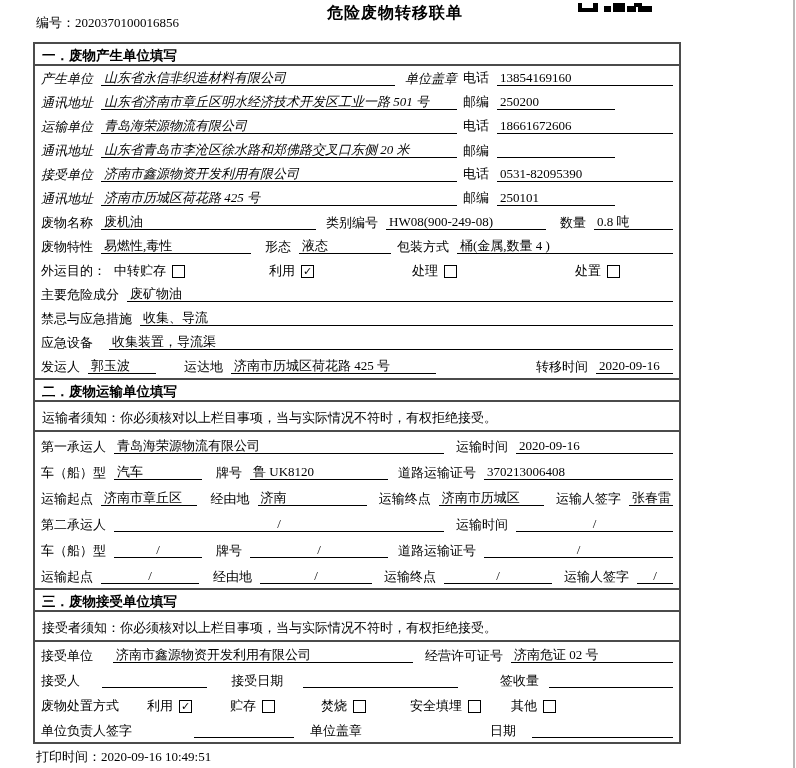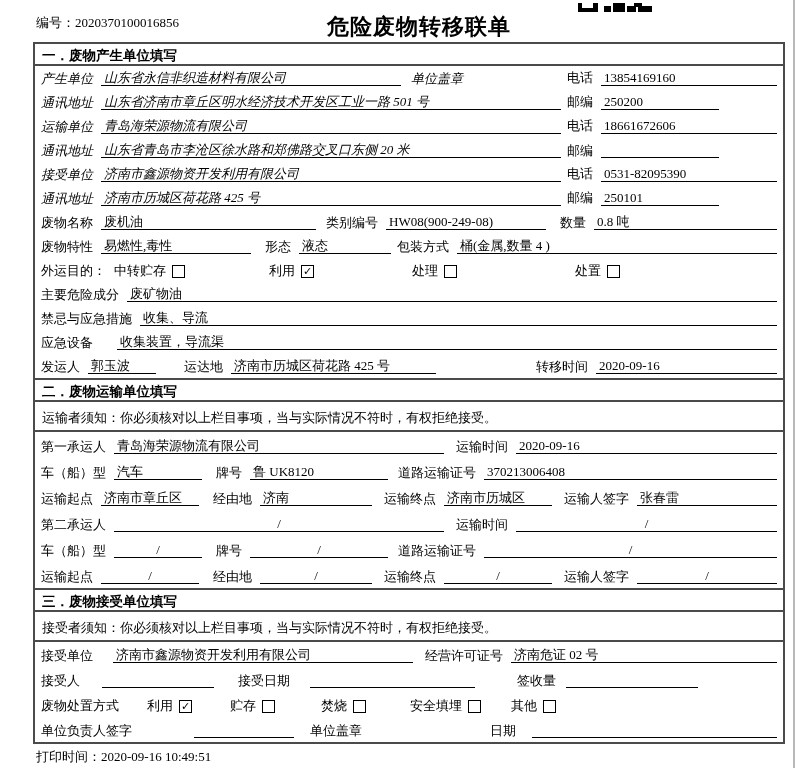--- a/index.html
+++ b/index.html
@@ -5,27 +5,27 @@
   html,body{margin:0;padding:0;background:#fff;}
   body{
     width:796px;height:768px;position:relative;overflow:hidden;
     font-family:"Liberation Serif","DejaVu Serif",serif;
     font-size:13px;color:#000;
   }
   
   .hdr{position:relative;height:58px;}
   .serial{position:absolute;left:36px;top:14px;white-space:nowrap;}
   .title{
-    position:absolute;left:327px;top:12px;font-size:22px;font-weight:bold;
+    position:absolute;left:327px;top:3px;font-size:16px;font-weight:bold;
     font-family:"Liberation Sans","DejaVu Sans",sans-serif;letter-spacing:1px;white-space:nowrap;
   }
   .qr{position:absolute;left:578px;top:0;}
   .page-edge{position:absolute;right:1px;top:0;width:2px;height:768px;background:#b9b9b9;}
   
-  .tbl{position:absolute;left:33px;top:42px;width:752px;border:2px solid #4b4b4b;box-sizing:border-box;background:#fff;}
+  .tbl{position:absolute;left:33px;top:42px;width:648px;border:2px solid #4b4b4b;box-sizing:border-box;background:#fff;}
   .sec{box-sizing:border-box;}
   .sec + .sec{border-top:2px solid #4b4b4b;}
   .sec-h{
     height:22px;box-sizing:border-box;padding:3px 7px 0 7px;
     font-family:"Liberation Sans","DejaVu Sans",sans-serif;font-weight:bold;font-size:13.5px;
     border-bottom:2px solid #4b4b4b;
   }
   .notice{
     height:30px;box-sizing:border-box;padding:7px 7px 0 7px;
     border-bottom:2px solid #4b4b4b;white-space:nowrap;
@@ -187,21 +187,21 @@
       <span class="uv f1" style="margin-left:8px;">废矿物油</span>
     </div>
 
     <div class="row">
       <span class="lbl">禁忌与应急措施</span>
       <span class="uv f1" style="margin-left:8px;">收集、导流</span>
     </div>
 
     <div class="row">
       <span class="lbl">应急设备</span>
-      <span class="uv f1" style="margin-left:24px;">收集装置，导流渠</span>
+      <span class="uv f1" style="margin-left:16px;">收集装置，导流渠</span>
     </div>
 
     <div class="row">
       <span class="lbl">发运人</span>
       <span class="uv" style="width:68px;margin-left:8px;">郭玉波</span>
       <span class="lbl" style="margin-left:28px;">运达地</span>
       <span class="uv" style="width:205px;margin-left:8px;">济南市历城区荷花路 425 号</span>
       <span class="lbl" style="margin-left:100px;">转移时间</span>
       <span class="uv f1" style="margin-left:8px;">2020-09-16</span>
     </div>

